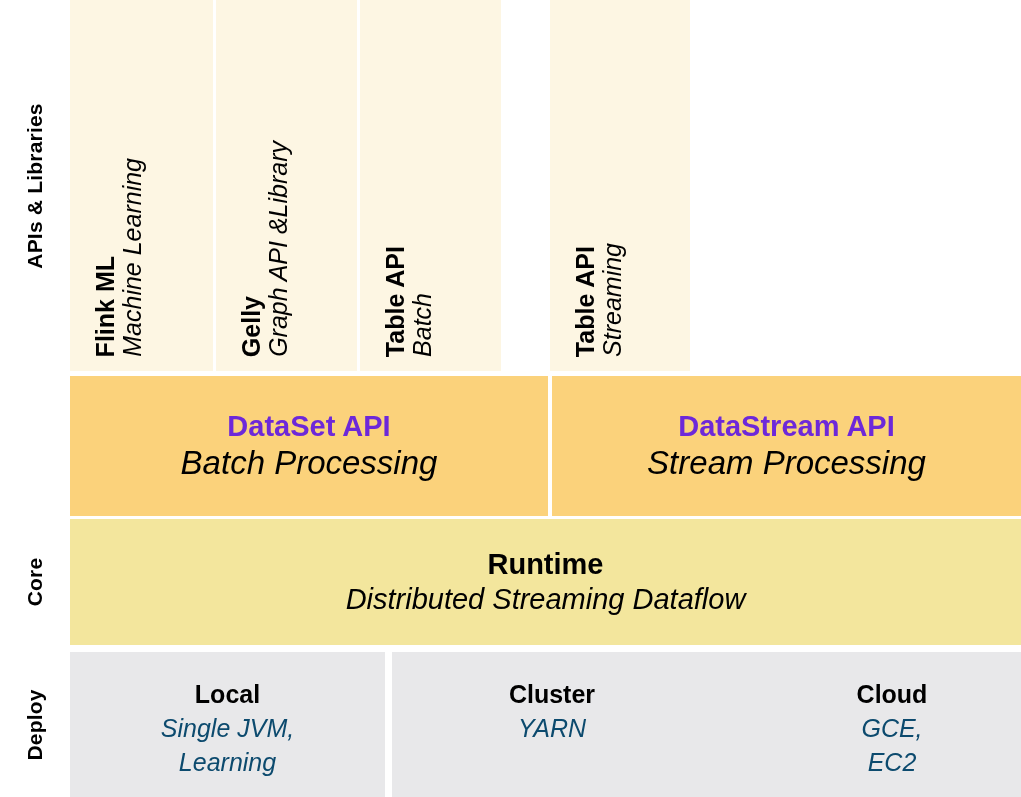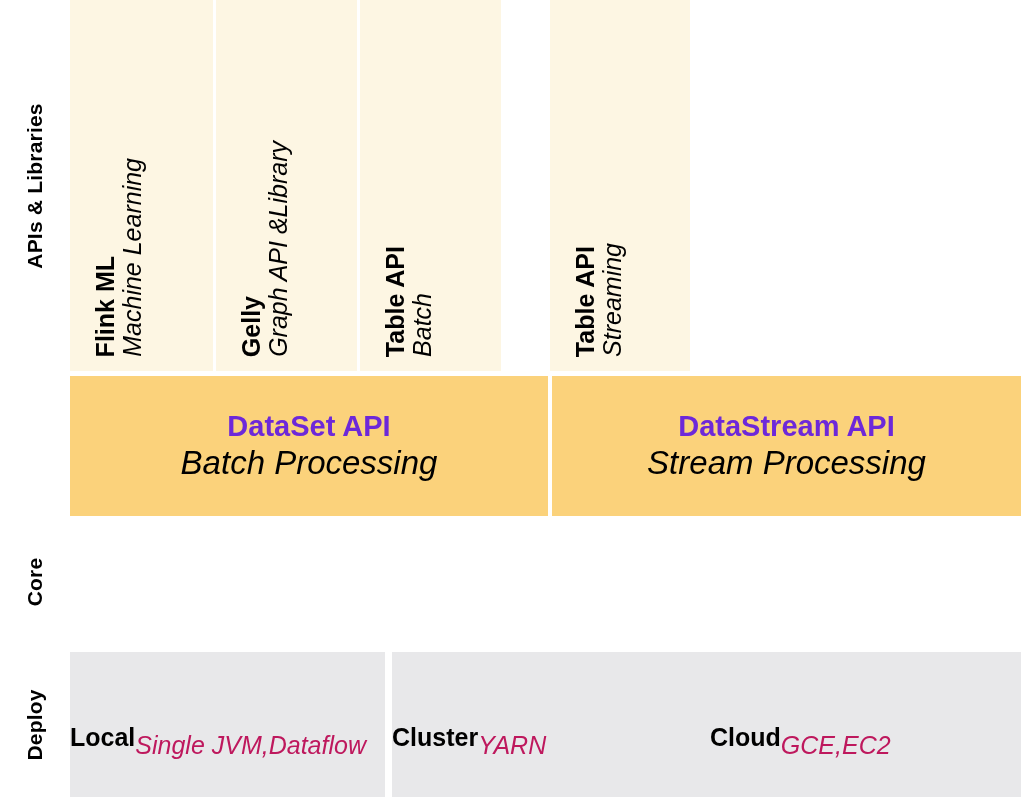--- a/index.html
+++ b/index.html
@@ -134,39 +134,38 @@
     color: #000000;
   }
 
   
   .deploy-box {
     position: absolute;
     top: 652px;
     height: 145px;
     background: #e8e8ea;
     display: flex;
-    flex-direction: row;
+    flex-direction: column;
     align-items: center;
     justify-content: flex-start;
     padding-top: 26px;
     box-sizing: border-box;
   }
   .deploy-title {
     font-weight: bold;
     font-size: 25px;
     line-height: 1.35;
     color: #000000;
   }
   .deploy-sub {
     font-style: italic;
     font-size: 25px;
     line-height: 1.35;
-    color: #be185d;
+    color: #0c4a6e;
     text-align: center;
-    margin-top: 16px;
   }
 </style>
 </head>
 <body>
 
 <div id="stage">
 
   <div class="axis-label" id="axis-apis">
     <span>APIs &amp; Libraries</span>
   </div>
@@ -216,25 +215,29 @@
   <div class="api-box" style="left:70px; width:478px;">
     <div class="api-title">DataSet API</div>
     <div class="api-sub">Batch Processing</div>
   </div>
 
   <div class="api-box" style="left:552px; width:469px;">
     <div class="api-title">DataStream API</div>
     <div class="api-sub">Stream Processing</div>
   </div>
 
+  <div id="core-box">
+    <div class="core-title">Runtime</div>
+    <div class="core-sub">Distributed Streaming Dataflow</div>
+  </div>
 
   <div class="deploy-box" style="left:70px; width:315px;">
     <div class="deploy-title">Local</div>
     <div class="deploy-sub">Single JVM,</div>
-    <div class="deploy-sub">Dataflow</div>
+    <div class="deploy-sub">Learning</div>
   </div>
 
   <div class="deploy-box" style="left:392px; width:320px;">
     <div class="deploy-title">Cluster</div>
     <div class="deploy-sub">YARN</div>
   </div>
 
   <div class="deploy-box" style="left:710px; width:364px;">
     <div class="deploy-title">Cloud</div>
     <div class="deploy-sub">GCE,</div>

